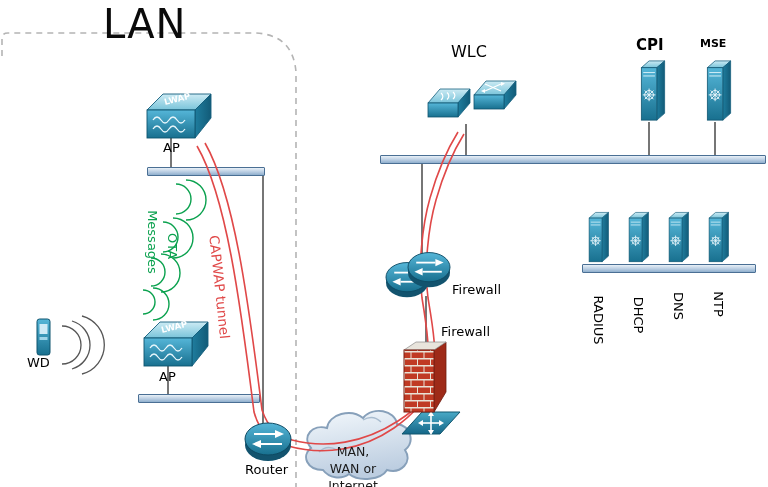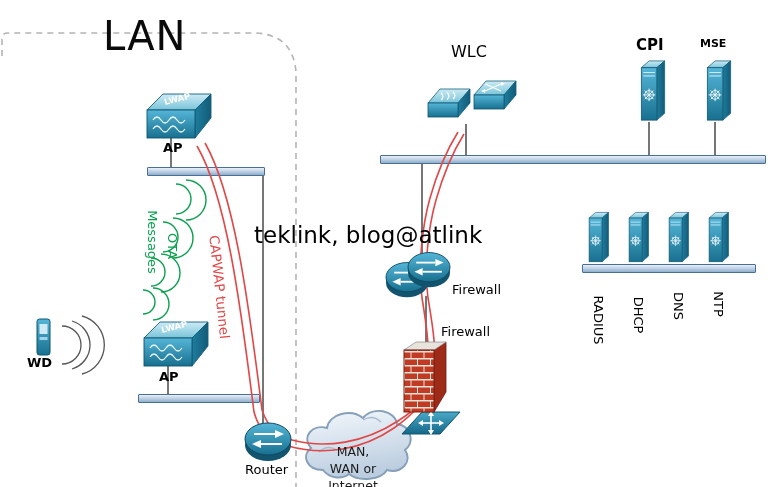--- a/index.html
+++ b/index.html
@@ -7,22 +7,22 @@
           font-family:"DejaVu Sans",sans-serif;}
   svg.layer{position:absolute;left:0;top:0;}
   #lower-svg{z-index:1;}
   #red-svg{z-index:2;}
   .bar{position:absolute;height:9px;background:linear-gradient(180deg,#e8f0f7,#b9cde2 55%,#8fafcd);
        border:1px solid #4a6f94;border-radius:1px;box-sizing:border-box;z-index:1;}
   .icon{position:absolute;z-index:3;}
   .icon-low{position:absolute;z-index:1;}
   .lbl{position:absolute;color:#000;white-space:nowrap;z-index:4;line-height:1;}
   .rot{transform-origin:center center;}
-  .big-title{font-size:40px;font-weight:400;letter-spacing:1px;color:#0a0a0a;margin-top:12px;}
-  .bold13{font-size:13px;font-weight:bold;}
+  .big-title{font-size:40px;font-weight:400;letter-spacing:1px;color:#0a0a0a;}
+  .bold13{font-size:13px;font-weight:normal;}
   .reg13{font-size:13px;}
   .cloud-text{position:absolute;z-index:4;text-align:center;font-size:12.5px;line-height:17px;color:#1a1a1a;margin-top:36px;}
   #canvas text{font-family:"DejaVu Sans",sans-serif;}
 </style>
 </head>
 <body>
 
 <div id="canvas">
 
   <svg width="0" height="0" style="position:absolute" aria-hidden="true">
@@ -243,21 +243,20 @@
         <use href="#sym-tower" width="26" height="55"></use>
       </svg>
   </div>
   <div class="icon" style="left:705px;top:210px;width:26px;height:55px;">
     <svg width="26" height="55">
         <use href="#sym-tower" width="26" height="55"></use>
       </svg>
   </div>
 
   <span class="lbl big-title" style="left:103px;top:4px;">LAN</span>
-  <span class="lbl" style="left:254px;top:224px;font-size:23px;">teklink, blog@atlink</span>
 
   <span class="lbl bold13" style="left:163px;top:141px;">AP</span>
   <span class="lbl bold13" style="left:159px;top:370px;">AP</span>
   <span class="lbl bold13" style="left:27px;top:356px;">WD</span>
   <span class="lbl reg13" style="left:245px;top:463px;">Router</span>
 
   <span class="lbl rot" style="left:152px;top:242px;font-size:13px;color:#0aa14e;transform:translate(-50%,-50%) rotate(90deg);">Messages</span>
   <span class="lbl rot" style="left:172px;top:246px;font-size:13px;color:#0aa14e;transform:translate(-50%,-50%) rotate(90deg);">OTA</span>
   <span class="lbl rot" style="left:219px;top:287px;font-size:13.5px;color:#e04848;transform:translate(-50%,-50%) rotate(84deg);">CAPWAP tunnel</span>
 

